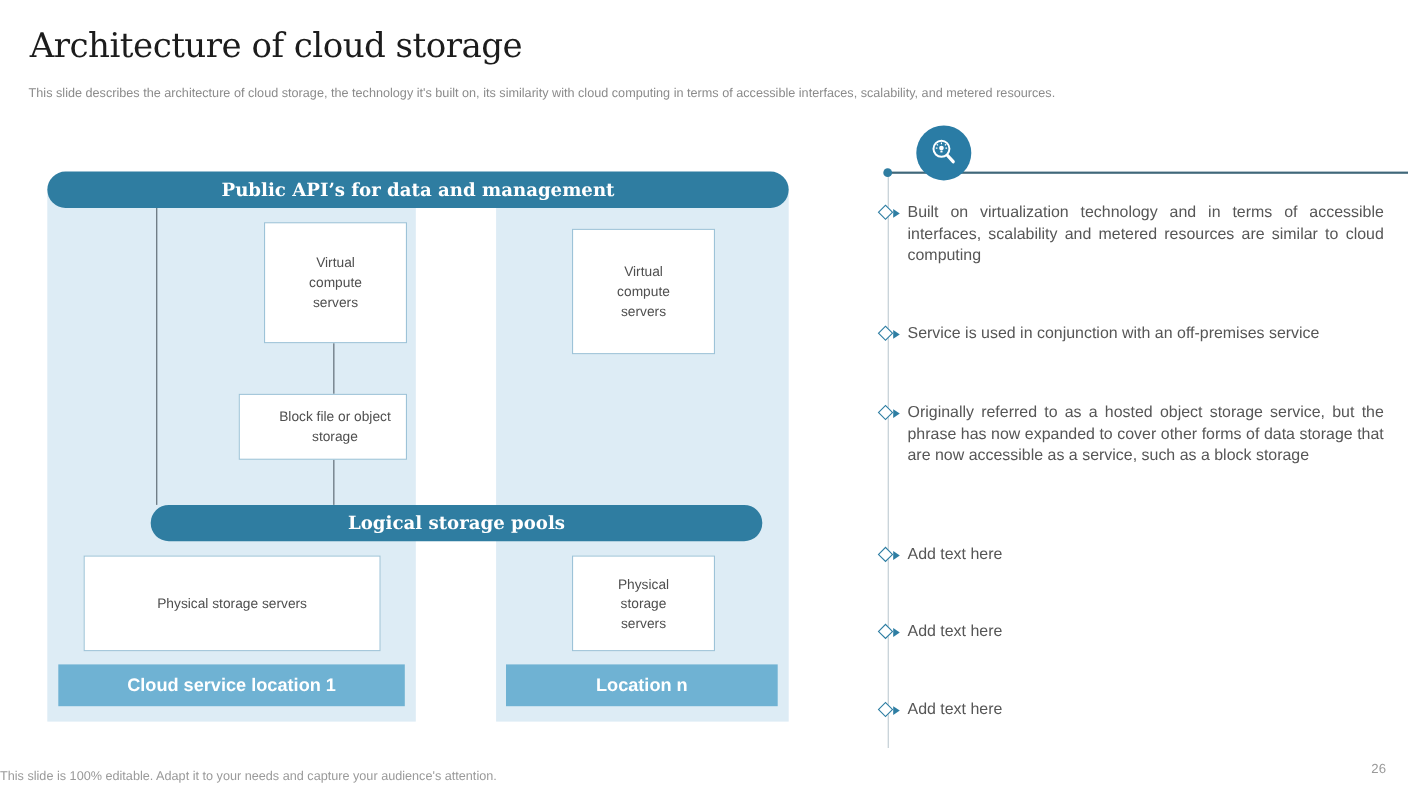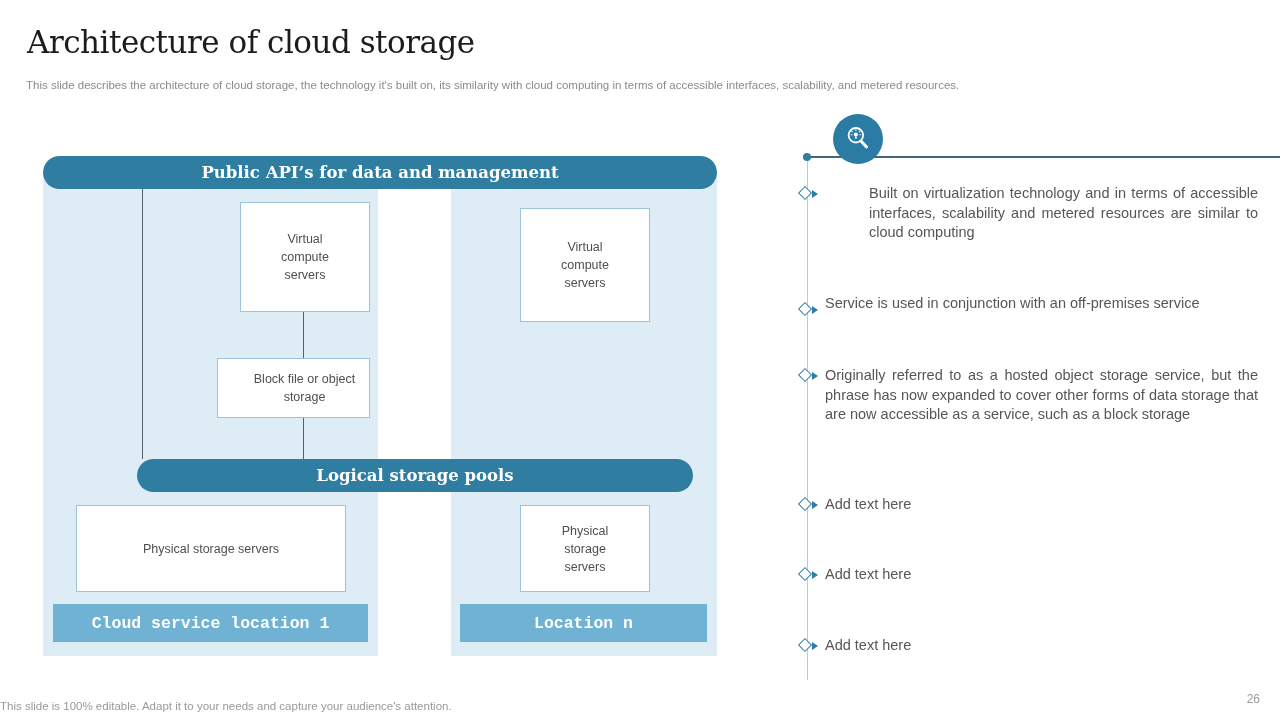--- a/index.html
+++ b/index.html
@@ -16,21 +16,21 @@
   .pill{position:absolute;background:#2f7da1;border-radius:17px;color:#ffffff;
         font-family:"DejaVu Serif",serif;font-weight:700;display:flex;
         align-items:center;justify-content:center;z-index:4;}
   .pill-api{left:43px;top:136px;width:674px;height:33px;font-size:16.5px;margin-top:20px;}
   .pill-logical{left:137px;top:459px;width:556px;height:33px;font-size:16.5px;}
   .vline{position:absolute;width:1px;background:#55626c;z-index:2;}
   .box{position:absolute;background:#ffffff;border:1px solid #9dc3d8;z-index:3;
        display:flex;align-items:center;justify-content:center;text-align:center;
        color:#4f4f4f;font-size:12.5px;line-height:18px;}
   .banner{position:absolute;background:#6fb2d3;color:#ffffff;z-index:3;
-          font-family:Liberation Mono, monospace;font-weight:700;font-size:16.5px;
+          font-family:Liberation Sans, sans-serif;font-weight:700;font-size:16.5px;
           display:flex;align-items:center;justify-content:center;}
   
   .tl-hline{position:absolute;left:807px;top:156px;width:473px;height:2px;background:#40687a;z-index:1;}
   .tl-vline{position:absolute;left:807px;top:157px;width:1px;height:523px;background:#bdcad2;z-index:1;}
   .tl-dot{position:absolute;left:803px;top:153px;width:8px;height:8px;border-radius:50%;
           background:#2f7da1;z-index:2;}
   .tl-icon{position:absolute;left:833px;top:114px;width:50px;height:50px;border-radius:50%;
            background:#2a7ca5;z-index:3;display:flex;align-items:center;justify-content:center;}
   .bullet{position:absolute;left:800px;width:458px;display:flex;z-index:2;}
   .bullet .marker{flex:0 0 25px;display:flex;align-items:flex-start;padding-top:4px;}
@@ -101,28 +101,28 @@
       <circle cx="13" cy="10.8" r="2" fill="#ffffff"></circle>
       <rect x="12.1" y="13" width="1.8" height="1.6" fill="#ffffff"></rect>
       <line x1="13" y1="7.6" x2="13" y2="6.2" stroke="#ffffff" stroke-width="1"></line>
       <line x1="16" y1="8.6" x2="17" y2="7.6" stroke="#ffffff" stroke-width="1"></line>
       <line x1="10" y1="8.6" x2="9" y2="7.6" stroke="#ffffff" stroke-width="1"></line>
       <line x1="16.4" y1="11" x2="17.8" y2="11" stroke="#ffffff" stroke-width="1"></line>
       <line x1="9.6" y1="11" x2="8.2" y2="11" stroke="#ffffff" stroke-width="1"></line>
     </svg>
   </div>
 
-  <div class="bullet" style="top:184px;gap:44px;">
+  <div class="bullet" style="top:184px;">
     <span class="marker">
         <span class="diamond"></span>
         <span class="tri"></span>
       </span>
     <div class="btext justify">Built on virtualization technology and in terms of accessible interfaces, scalability and metered resources are similar to cloud computing</div>
   </div>
-  <div class="bullet" style="top:294px;align-items:flex-end;">
+  <div class="bullet" style="top:294px;">
     <span class="marker">
         <span class="diamond"></span>
         <span class="tri"></span>
       </span>
     <div class="btext">Service is used in conjunction with an off-premises service</div>
   </div>
   <div class="bullet" style="top:366px;">
     <span class="marker">
         <span class="diamond"></span>
         <span class="tri"></span>

